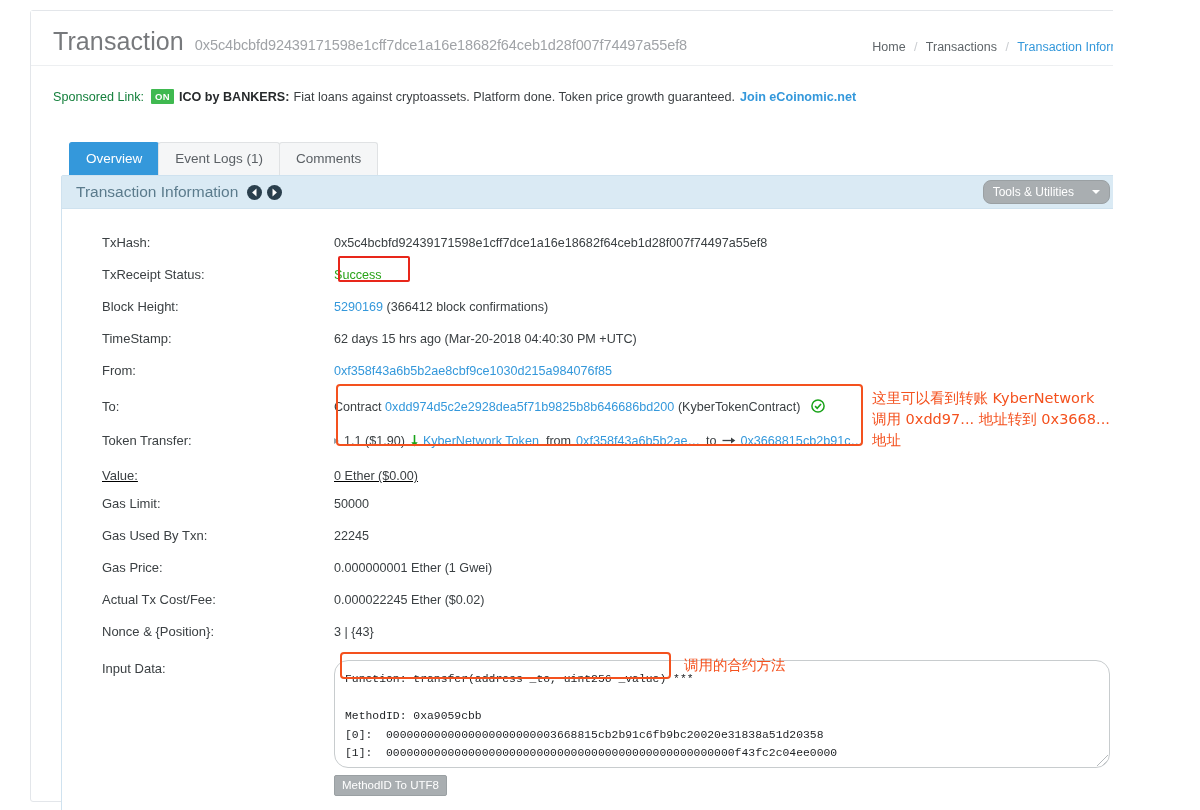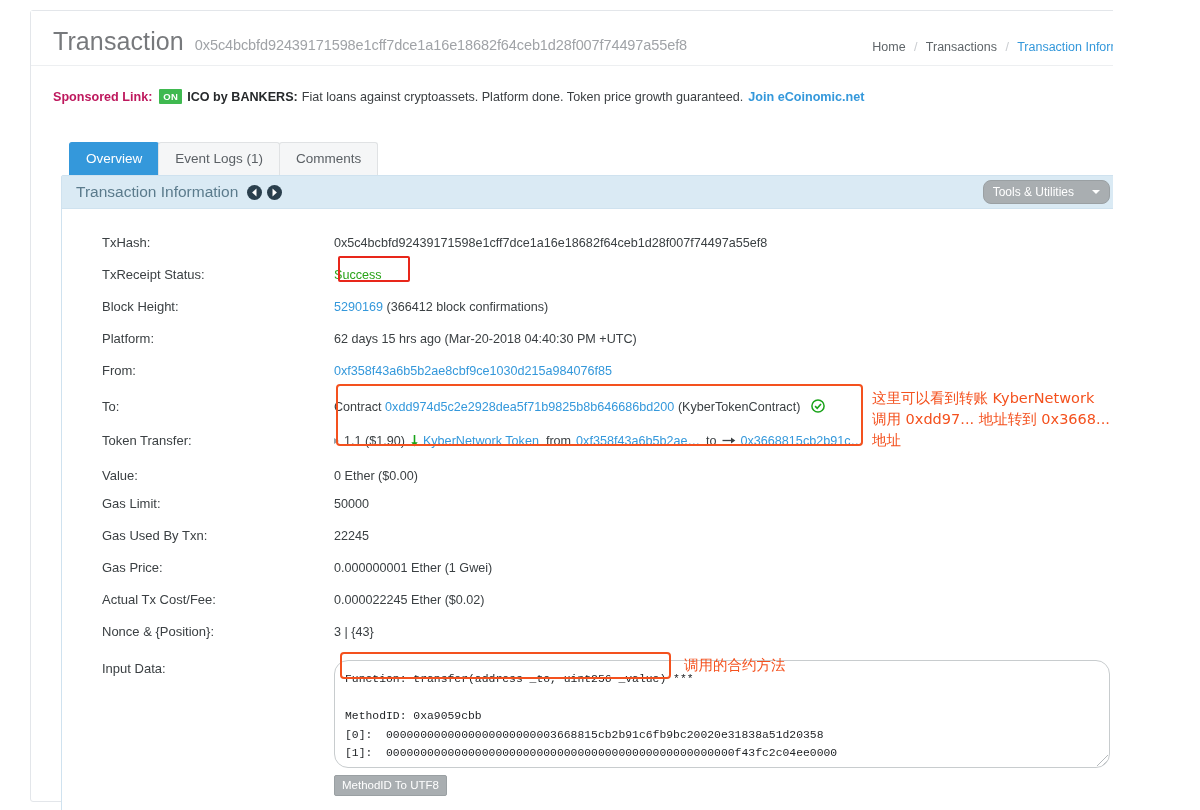--- a/index.html
+++ b/index.html
@@ -64,21 +64,21 @@
 
   
   .sponsored {
     position: absolute;
     left: 22px; top: 78px;
     font-size: 12.6px;
     color: #3b3f42;
     white-space: nowrap;
     display: flex; align-items: center;
   }
-  .sponsored .lbl { color: #be185d; font-weight: bold; }
+  .sponsored .lbl { color: #15803d; }
   .badge-on {
     display: inline-block;
     background: #3fb950;
     color: #fff;
     font-size: 9.5px;
     font-weight: 700;
     letter-spacing: 0.3px;
     padding: 2px 4px 2px 4px;
     line-height: 11px;
     margin: 0 5px 0 7px;
@@ -350,21 +350,21 @@
 
         <div class="row">
           <div class="lab">Block Height:</div>
           <div class="val">
             <a class="lnk" href="#">5290169</a>
             <span>(366412 block confirmations)</span>
           </div>
         </div>
 
         <div class="row">
-          <div class="lab">Platform:</div>
+          <div class="lab">TimeStamp:</div>
           <div class="val">62 days 15 hrs ago (Mar-20-2018 04:40:30 PM +UTC)</div>
         </div>
 
         <div class="row">
           <div class="lab">From:</div>
           <div class="val">
             <a class="lnk" href="#">0xf358f43a6b5b2ae8cbf9ce1030d215a984076f85</a>
           </div>
         </div>
 
@@ -403,21 +403,21 @@
                 <svg width="14" height="9" viewBox="0 0 14 9">
                   <path d="M0.5 4.5 L10 4.5" stroke="#3b4043" stroke-width="1.3" fill="none"></path>
                   <polygon points="9,1.4 9,7.6 13.3,4.5" fill="#3b4043"></polygon>
                 </svg>
               </span>
               <a class="lnk" href="#">0x3668815cb2b91c…</a>
             </span>
           </div>
         </div>
 
-        <div class="row" style="padding-top:12px;">
+        <div class="row" style="padding-top:12px;text-decoration:underline;">
           <div class="lab">Value:</div>
           <div class="val">0 Ether ($0.00)</div>
         </div>
 
         <div class="row">
           <div class="lab">Gas Limit:</div>
           <div class="val">50000</div>
         </div>
 
         <div class="row">

